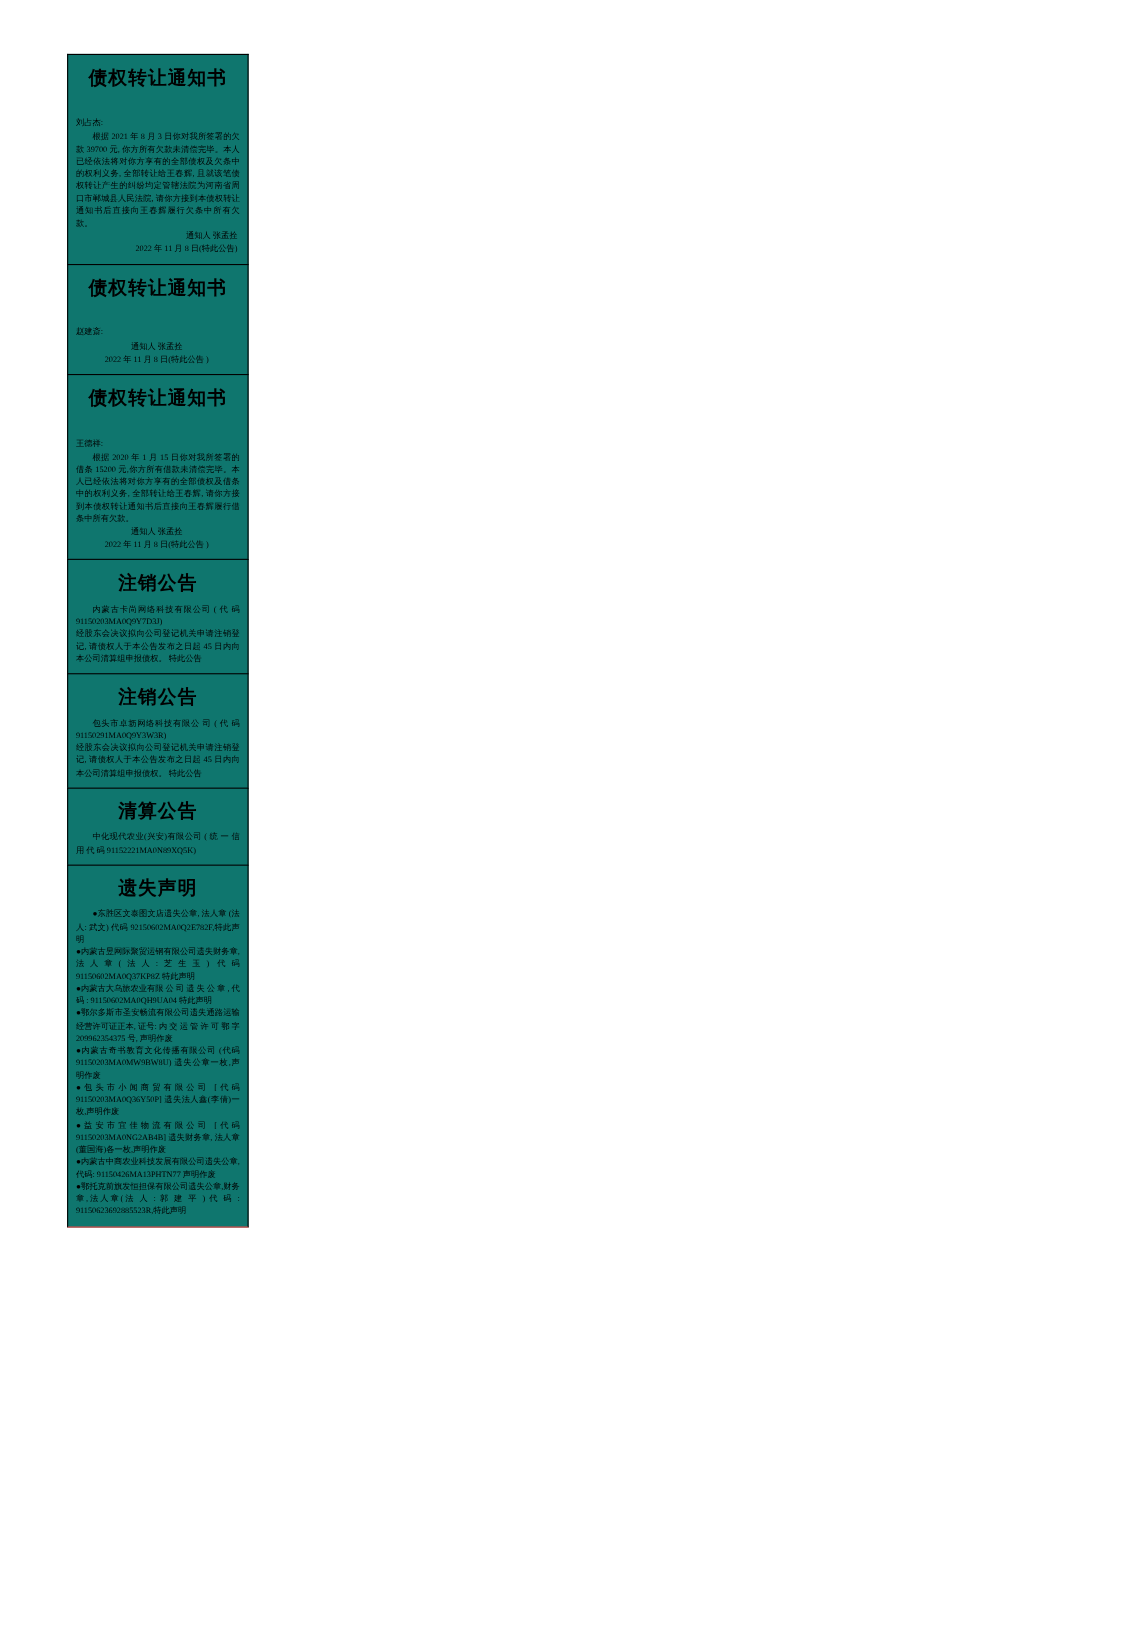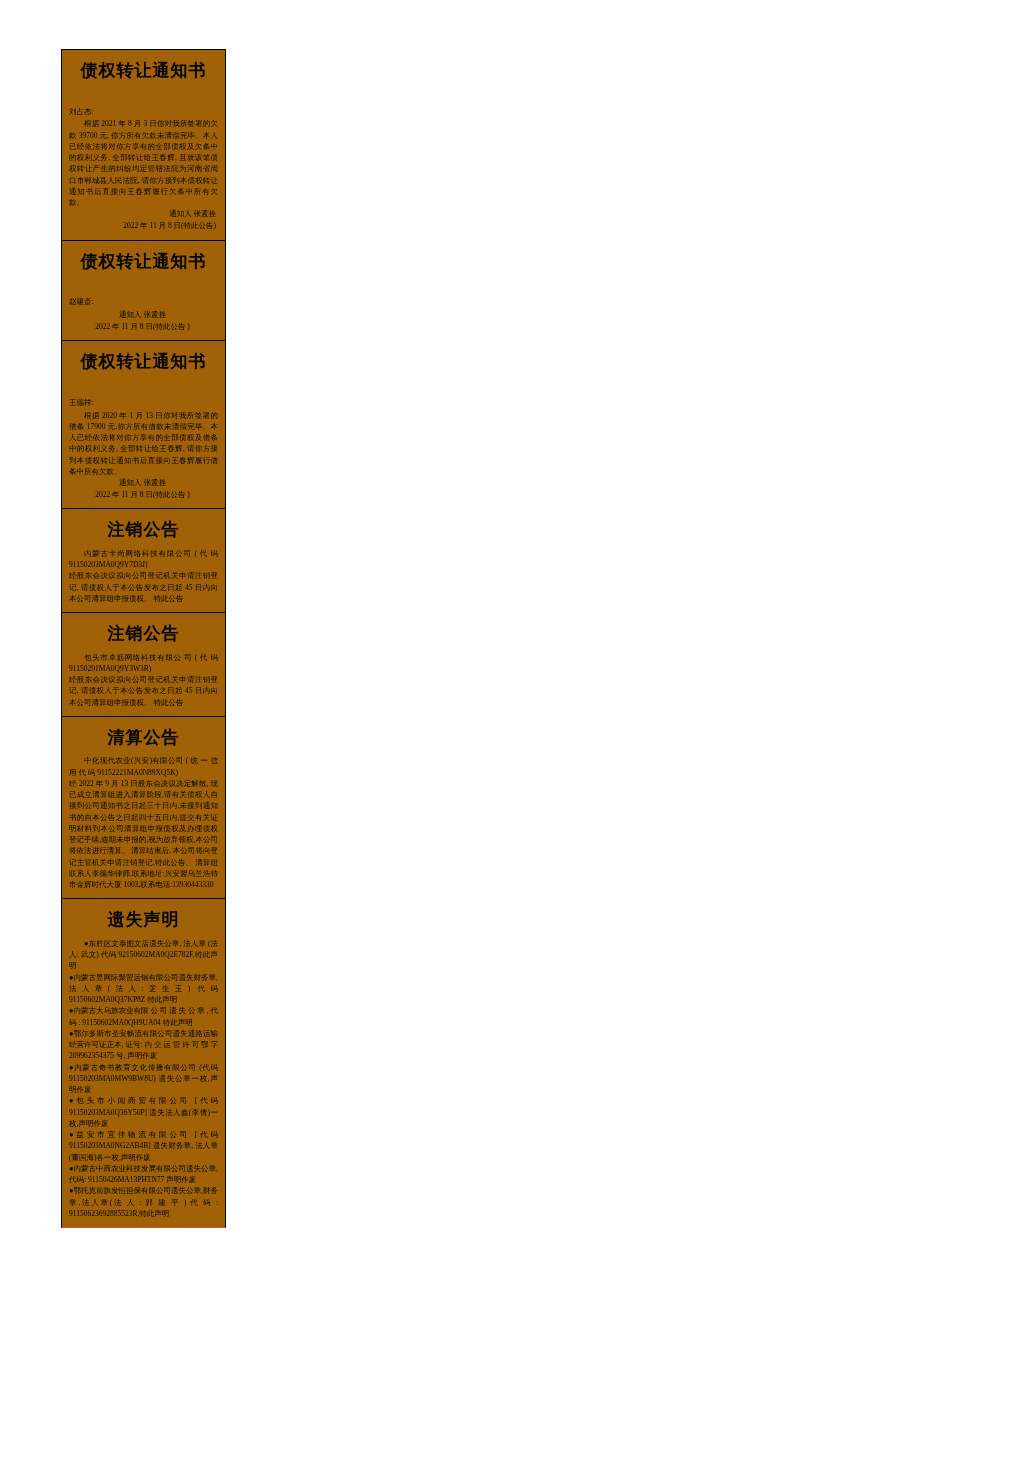--- a/index.html
+++ b/index.html
@@ -17,21 +17,21 @@
     position: relative;
     width: 1024px;
     height: 1484px;
     background: #ffffff;
   }
   .column {
     position: absolute;
     left: 61px;
     top: 49px;
     width: 165px;
-    background: #a16207;
+    background: #0f766e;
   }
   .notice {
     border: 1px solid #000000;
     border-bottom: none;
     padding: 6px 7px 8px 7px;
     box-sizing: border-box;
   }
   .notice:last-child {
     border-bottom: 1px solid #ef4444;
   }
@@ -91,41 +91,40 @@
     <div class="notice">
       <div class="notice-title">债权转让通知书</div>
       <div class="addressee">赵建斎:</div>
       <div class="sign-line center">通知人 张孟拴</div>
       <div class="sign-line center">2022 年 11 月 8 日(特此公告 )</div>
     </div>
 
     <div class="notice">
       <div class="notice-title">债权转让通知书</div>
       <div class="addressee">王德祥:</div>
-      <div class="body-text">根据 2020 年 1 月 13 日你对我所签署的借条 17900 元,你方所有借款未清偿完毕。本人已经依法将对你方享有的全部债权及借条中的权利义务, 全部转让给王春辉, 请你方接到本债权转让通知书后直接向王春辉履行借条中所有欠款。</div>
+      <div class="body-text">根据 2020 年 1 月 15 日你对我所签署的借条 15200 元,你方所有借款未清偿完毕。本人已经依法将对你方享有的全部债权及借条中的权利义务, 全部转让给王春辉, 请你方接到本债权转让通知书后直接向王春辉履行借条中所有欠款。</div>
       <div class="sign-line center">通知人 张孟拴</div>
       <div class="sign-line center">2022 年 11 月 8 日(特此公告 )</div>
     </div>
 
     <div class="notice">
       <div class="notice-title">注销公告</div>
       <div class="body-text">内蒙古卡尚网络科技有限公司 ( 代 码 91150203MA0Q9Y7D3J)</div>
       <div class="body-text noindent">经股东会决议拟向公司登记机关申请注销登记, 请债权人于本公告发布之日起 45 日内向本公司清算组申报债权。 特此公告</div>
     </div>
 
     <div class="notice">
       <div class="notice-title">注销公告</div>
       <div class="body-text">包头市卓坜网络科技有限公 司 ( 代 码 91150291MA0Q9Y3W3R)</div>
       <div class="body-text noindent">经股东会决议拟向公司登记机关申请注销登记, 请债权人于本公告发布之日起 45 日内向本公司清算组申报债权。 特此公告</div>
     </div>
 
     <div class="notice">
       <div class="notice-title">清算公告</div>
       <div class="body-text">中化现代农业(兴安)有限公司 ( 统 一 信 用 代 码 91152221MA0N89XQ5K)</div>
-      <div class="body-text noindent">经 2022 年 9 月 13 日股东会决议决定解散, 现已成立清算组进入清算阶段,请有关债权人自接到公司通知书之日起三十日内,未接到通知书的自本公告之日起四十五日内,提交有关证明材料到本公司清算组申报债权及办理债权登记手续,逾期未申报的,视为放弃领权,本公司将依法进行清算。 清算结束后, 本公司将向登记主管机关申请注销登记,特此公告。 清算组联系人李德华律师,联系地址:兴安盟乌兰浩特市金辉时代大厦 1003,联系电话:13930443330</div>
     </div>
 
     <div class="notice">
       <div class="notice-title">遗失声明</div>
       <div class="body-text">●东胜区文泰图文店遗失公章, 法人章 (法人: 武文) 代码 92150602MA0Q2E782F,特此声明</div>
       <div class="body-text noindent">●内蒙古昱网际聚贸运钢有限公司遗失财务章,法人章(法人:芝生玉) 代码 91150602MA0Q37KP8Z 特此声明</div>
       <div class="body-text noindent">●内蒙古大乌旅农业有限 公 司 遗 失 公 章 , 代 码 : 91150602MA0QH9UA04 特此声明</div>
       <div class="body-text noindent">●鄂尔多斯市圣安畅流有限公司遗失通路运输经营许可证正本, 证号: 内 交 运 管 许 可 鄂 字 209962354375 号, 声明作废</div>
       <div class="body-text noindent">●内蒙古奇书教育文化传播有限公司 (代码 91150203MA0MW9BW8U) 遗失公章一枚,声明作废</div>
       <div class="body-text noindent">●包头市小闻商贸有限公司 [代码 91150203MA0Q36Y50P] 遗失法人鑫(李倩)一枚,声明作废</div>

